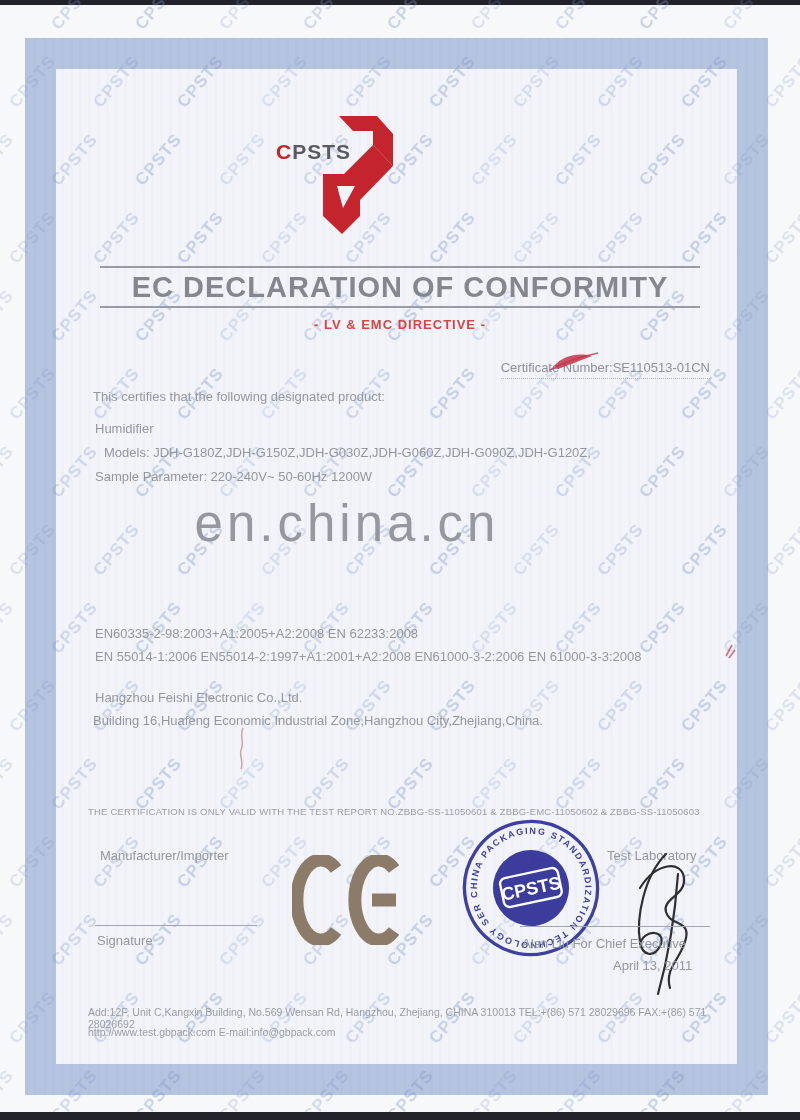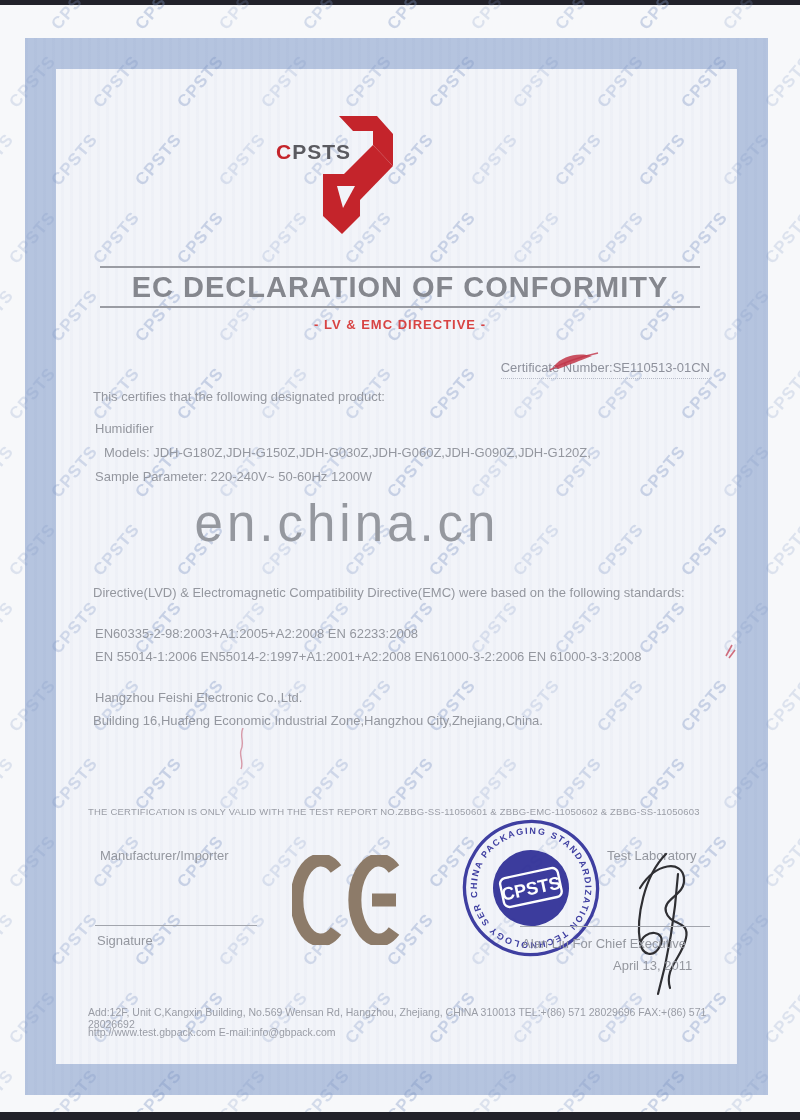--- a/index.html
+++ b/index.html
@@ -218,21 +218,20 @@
     <path d="M2,20 C16,12 36,6 50,3" stroke="#c23548" stroke-width="1.5" fill="none" opacity="0.8"></path>
   </svg>
 
   <div class="abs t" style="left:93px;top:389px;">This certifies that the following designated product:</div>
   <div class="abs t" style="left:95px;top:421px;">Humidifier</div>
   <div class="abs t" style="left:104px;top:445px;">Models: JDH-G180Z,JDH-G150Z,JDH-G030Z,JDH-G060Z,JDH-G090Z,JDH-G120Z,</div>
   <div class="abs t" style="left:95px;top:469px;">Sample Parameter: 220-240V~ 50-60Hz 1200W</div>
 
   <div class="abs site-wm">en.china.cn</div>
 
-  <div class="abs t" style="left:93px;top:585px;">Directive(LVD) &amp; Electromagnetic Compatibility Directive(EMC) were based on the following standards:</div>
   <div class="abs t" style="left:95px;top:626px;">EN60335-2-98:2003+A1:2005+A2:2008 EN 62233:2008</div>
   <div class="abs t" style="left:95px;top:649px;">EN 55014-1:2006 EN55014-2:1997+A1:2001+A2:2008 EN61000-3-2:2006 EN 61000-3-3:2008</div>
   <svg class="abs" style="left:723px;top:642px;" width="14" height="18" viewBox="0 0 14 18">
     <path d="M3,14 L9,3 M6,16 L12,8" stroke="#c23548" stroke-width="1.6" fill="none" opacity="0.7"></path>
   </svg>
 
   <div class="abs t" style="left:95px;top:690px;">Hangzhou Feishi Electronic Co.,Ltd.</div>
   <div class="abs t" style="left:93px;top:713px;">Building 16,Huafeng Economic Industrial Zone,Hangzhou City,Zhejiang,China.</div>
   <svg class="abs" style="left:238px;top:728px;" width="10" height="42" viewBox="0 0 10 42">
     <path d="M5,0 C1,8 7,14 3,22 C1,28 6,34 3,41" stroke="#c86074" stroke-width="1.4" fill="none" opacity="0.6"></path>

